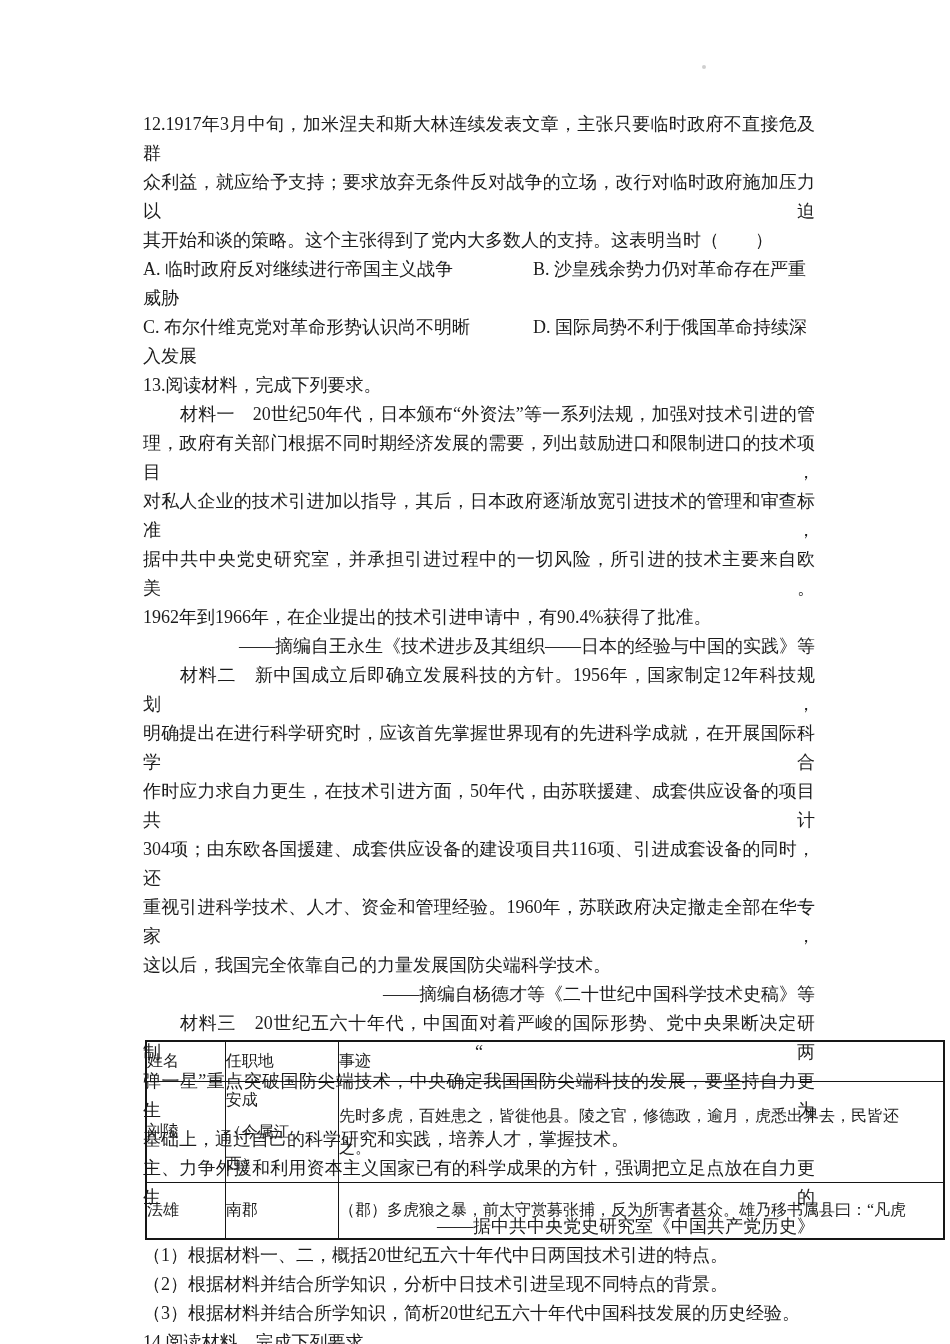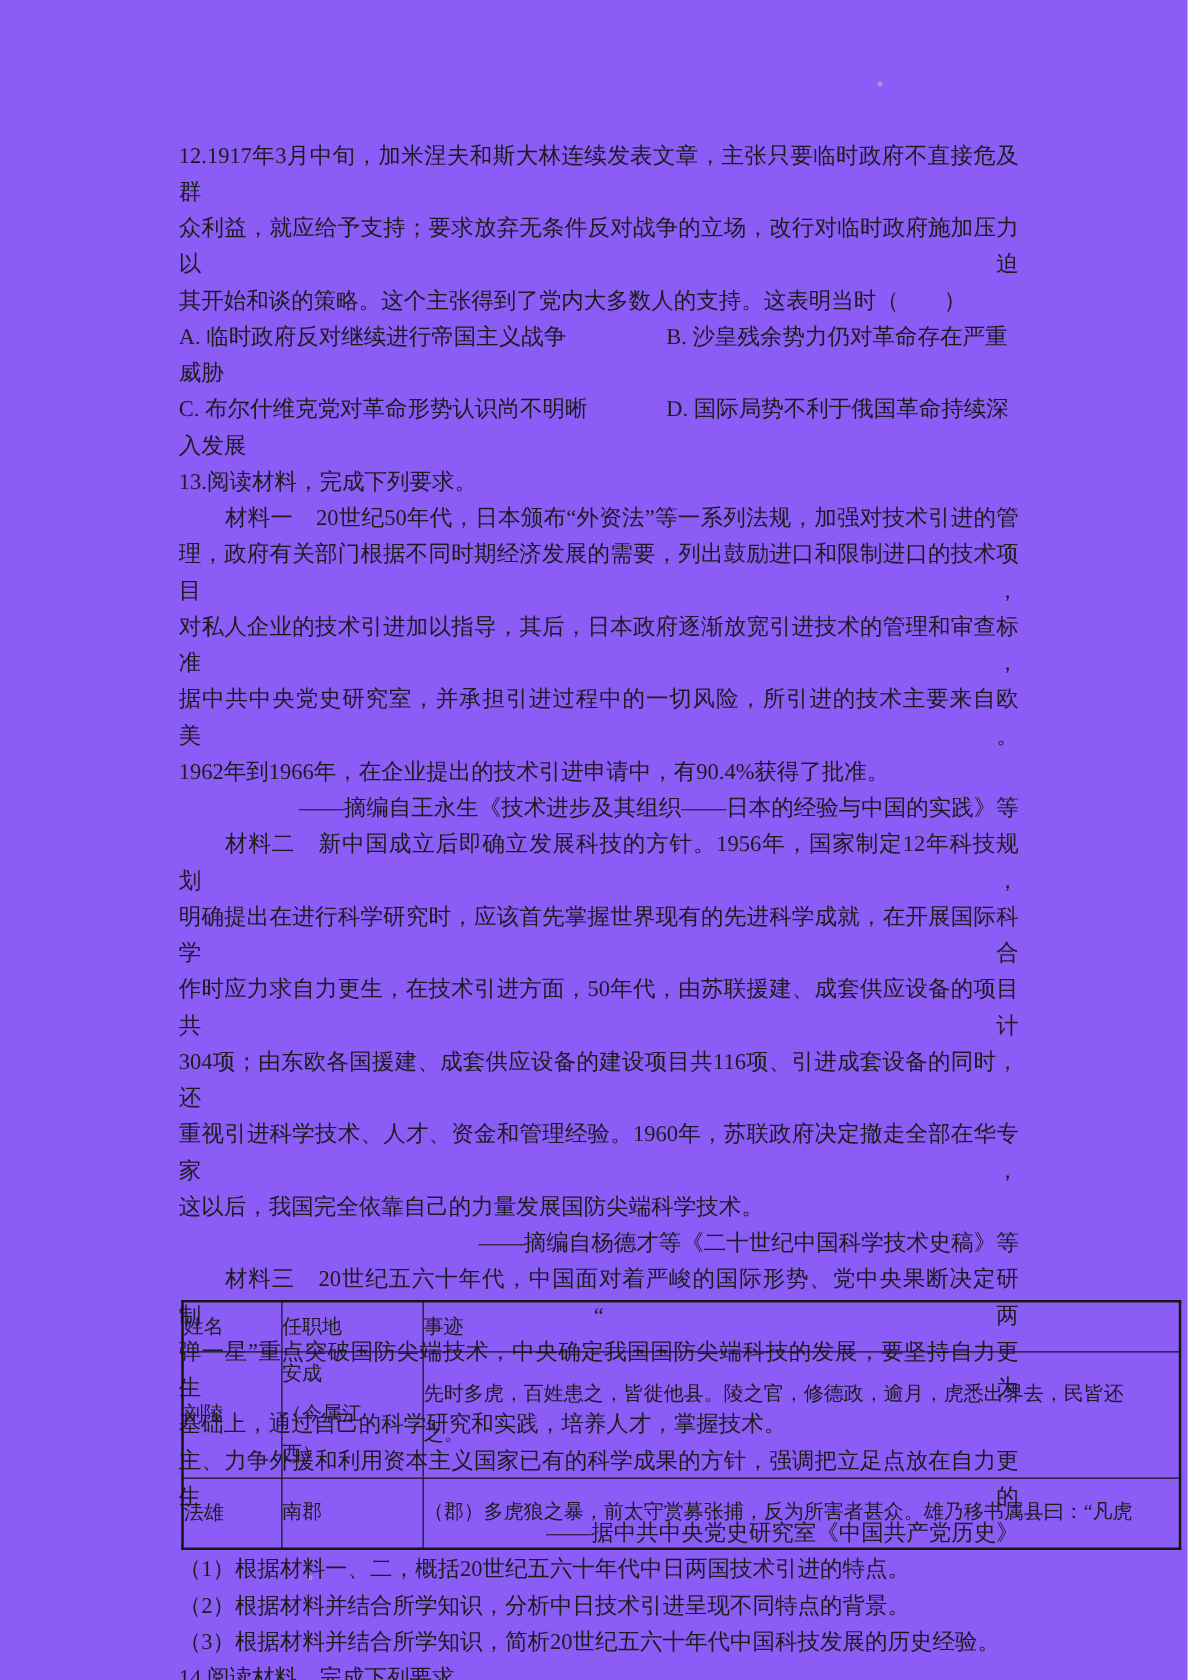--- a/index.html
+++ b/index.html
@@ -1,20 +1,20 @@
 <!DOCTYPE html>
 <html><head>
 <meta charset="utf-8">
 <style>
   html, body { margin: 0; padding: 0; background: #e8e8e8; }
   .page {
     position: relative;
     width: 950px;
     height: 1344px;
-    background: #8b5cf6;
+    background: #ffffff;
     overflow: hidden;
     font-family: "Liberation Serif", "DejaVu Serif", serif;
     color: #1c1c1c;
   }
   .flow {
     position: absolute;
     left: 143px;
     top: 110px;
     width: 672px;
   }

